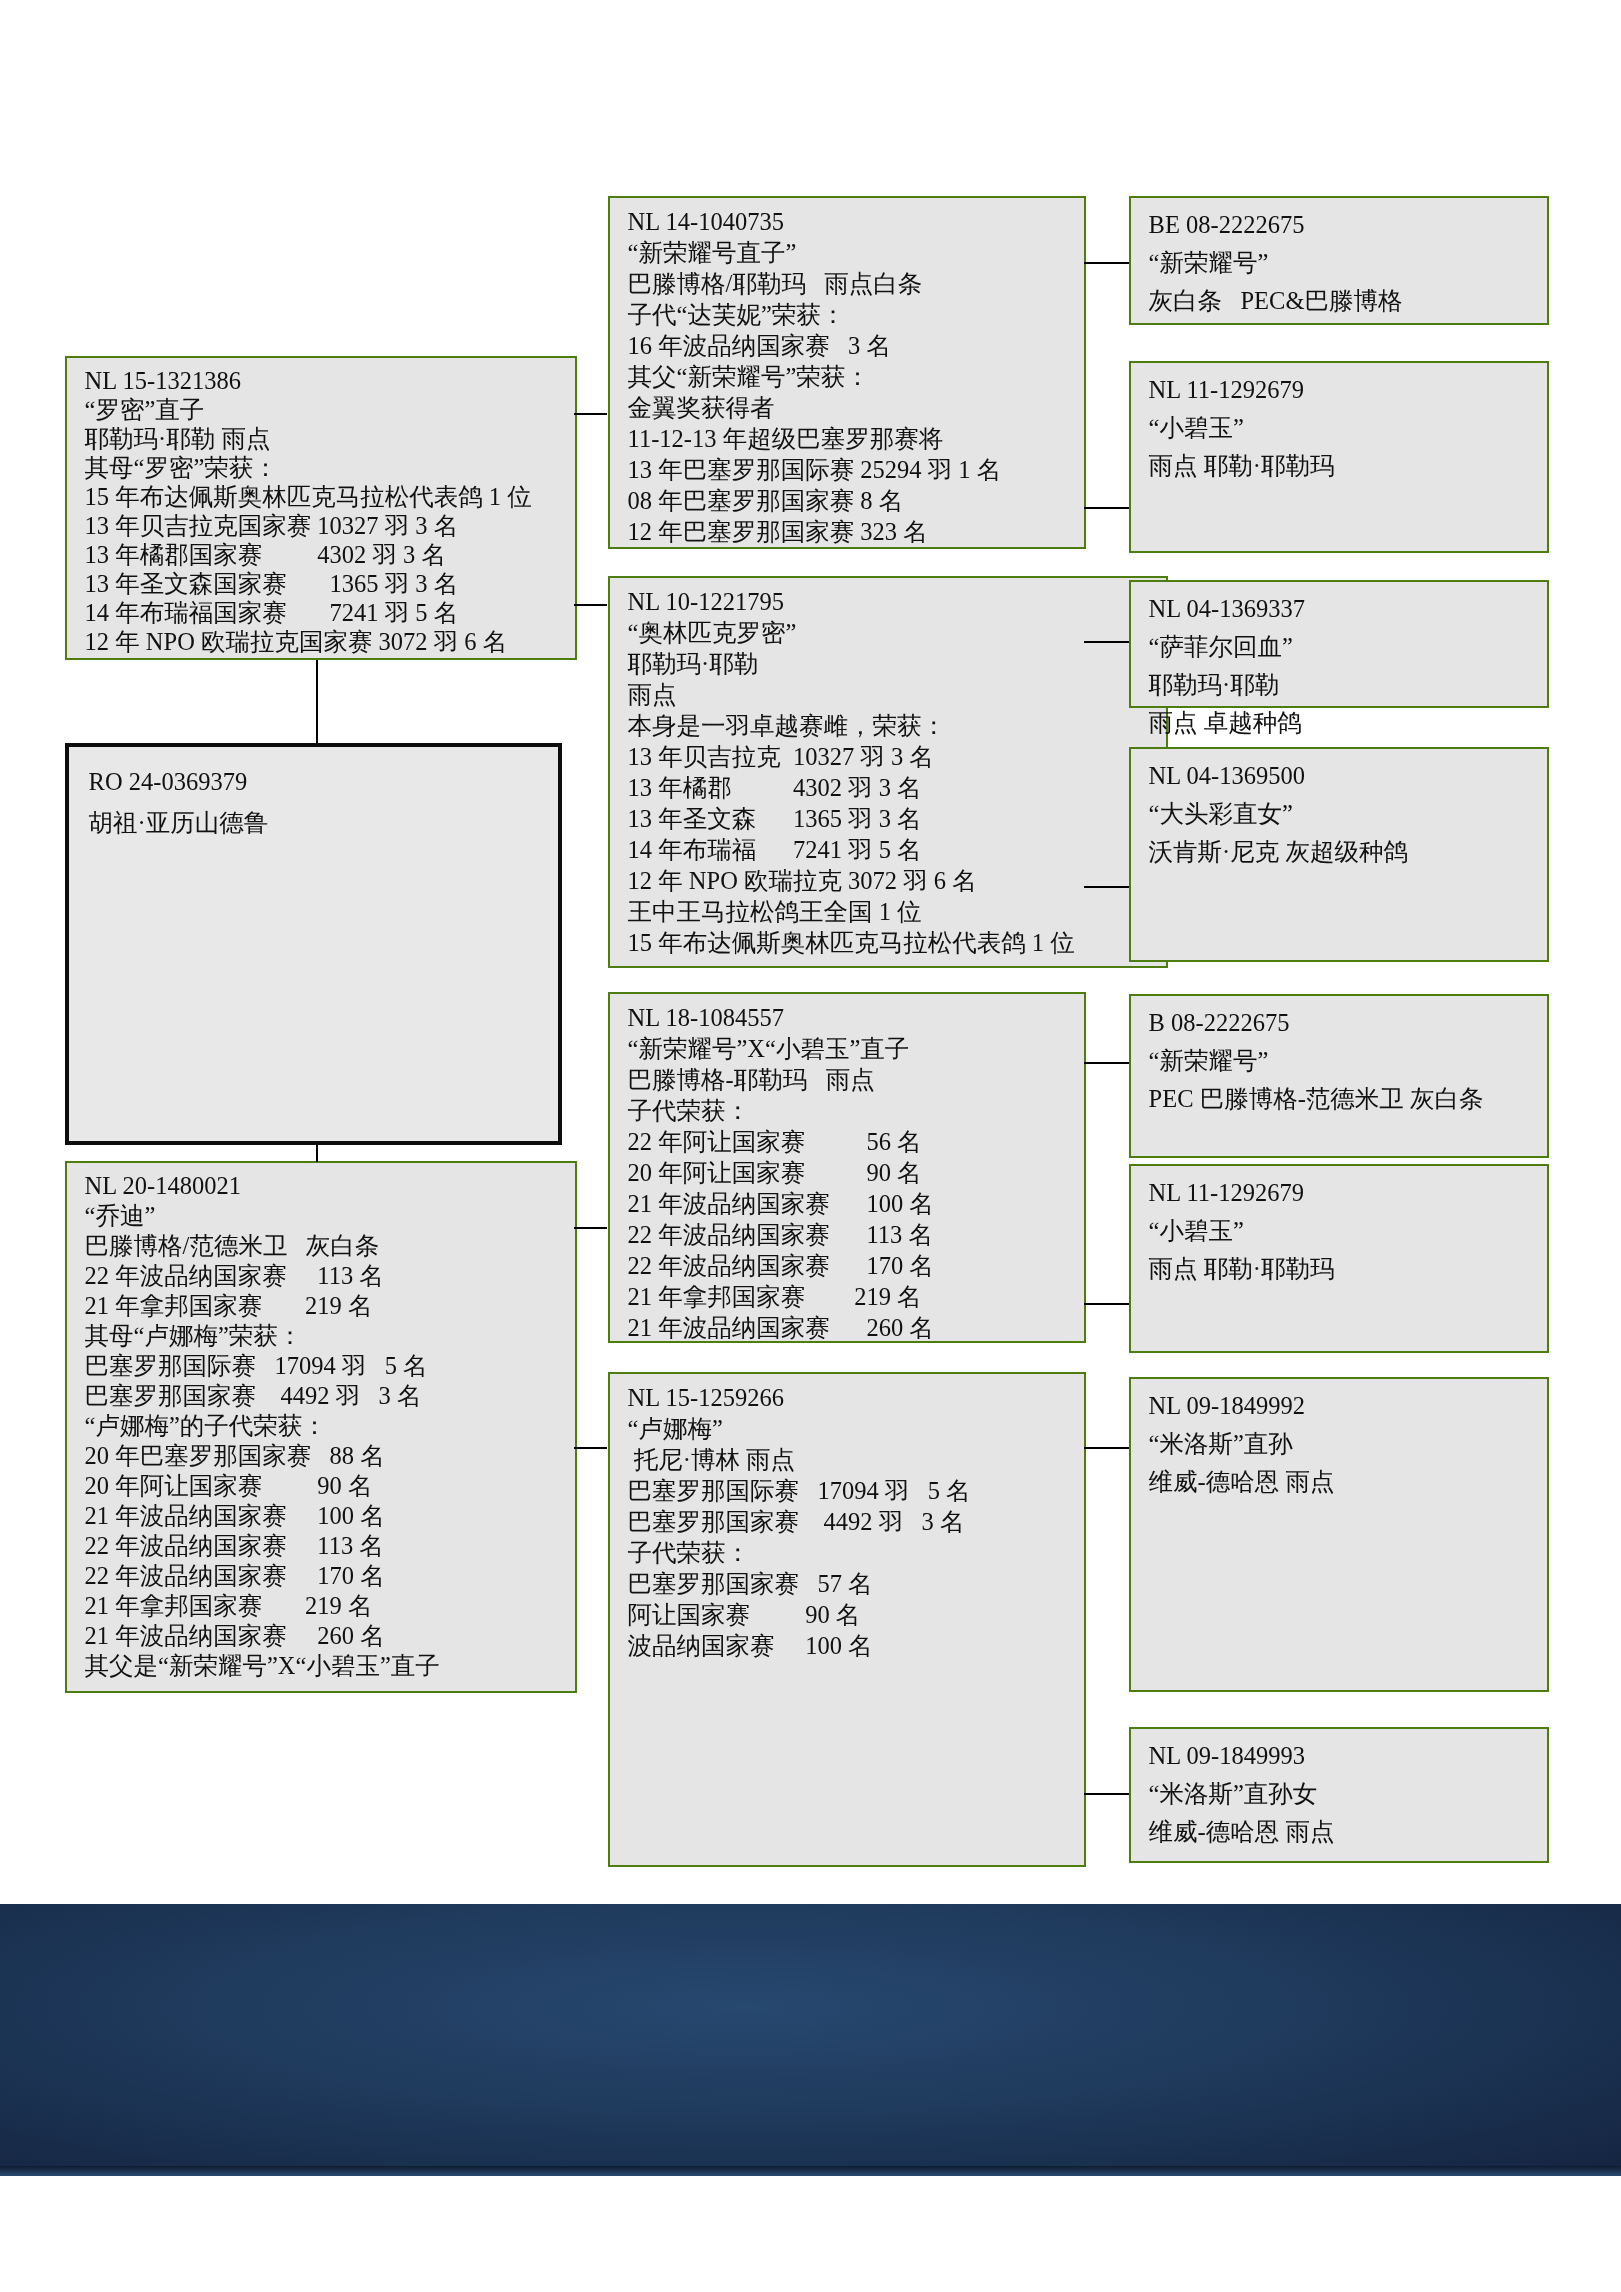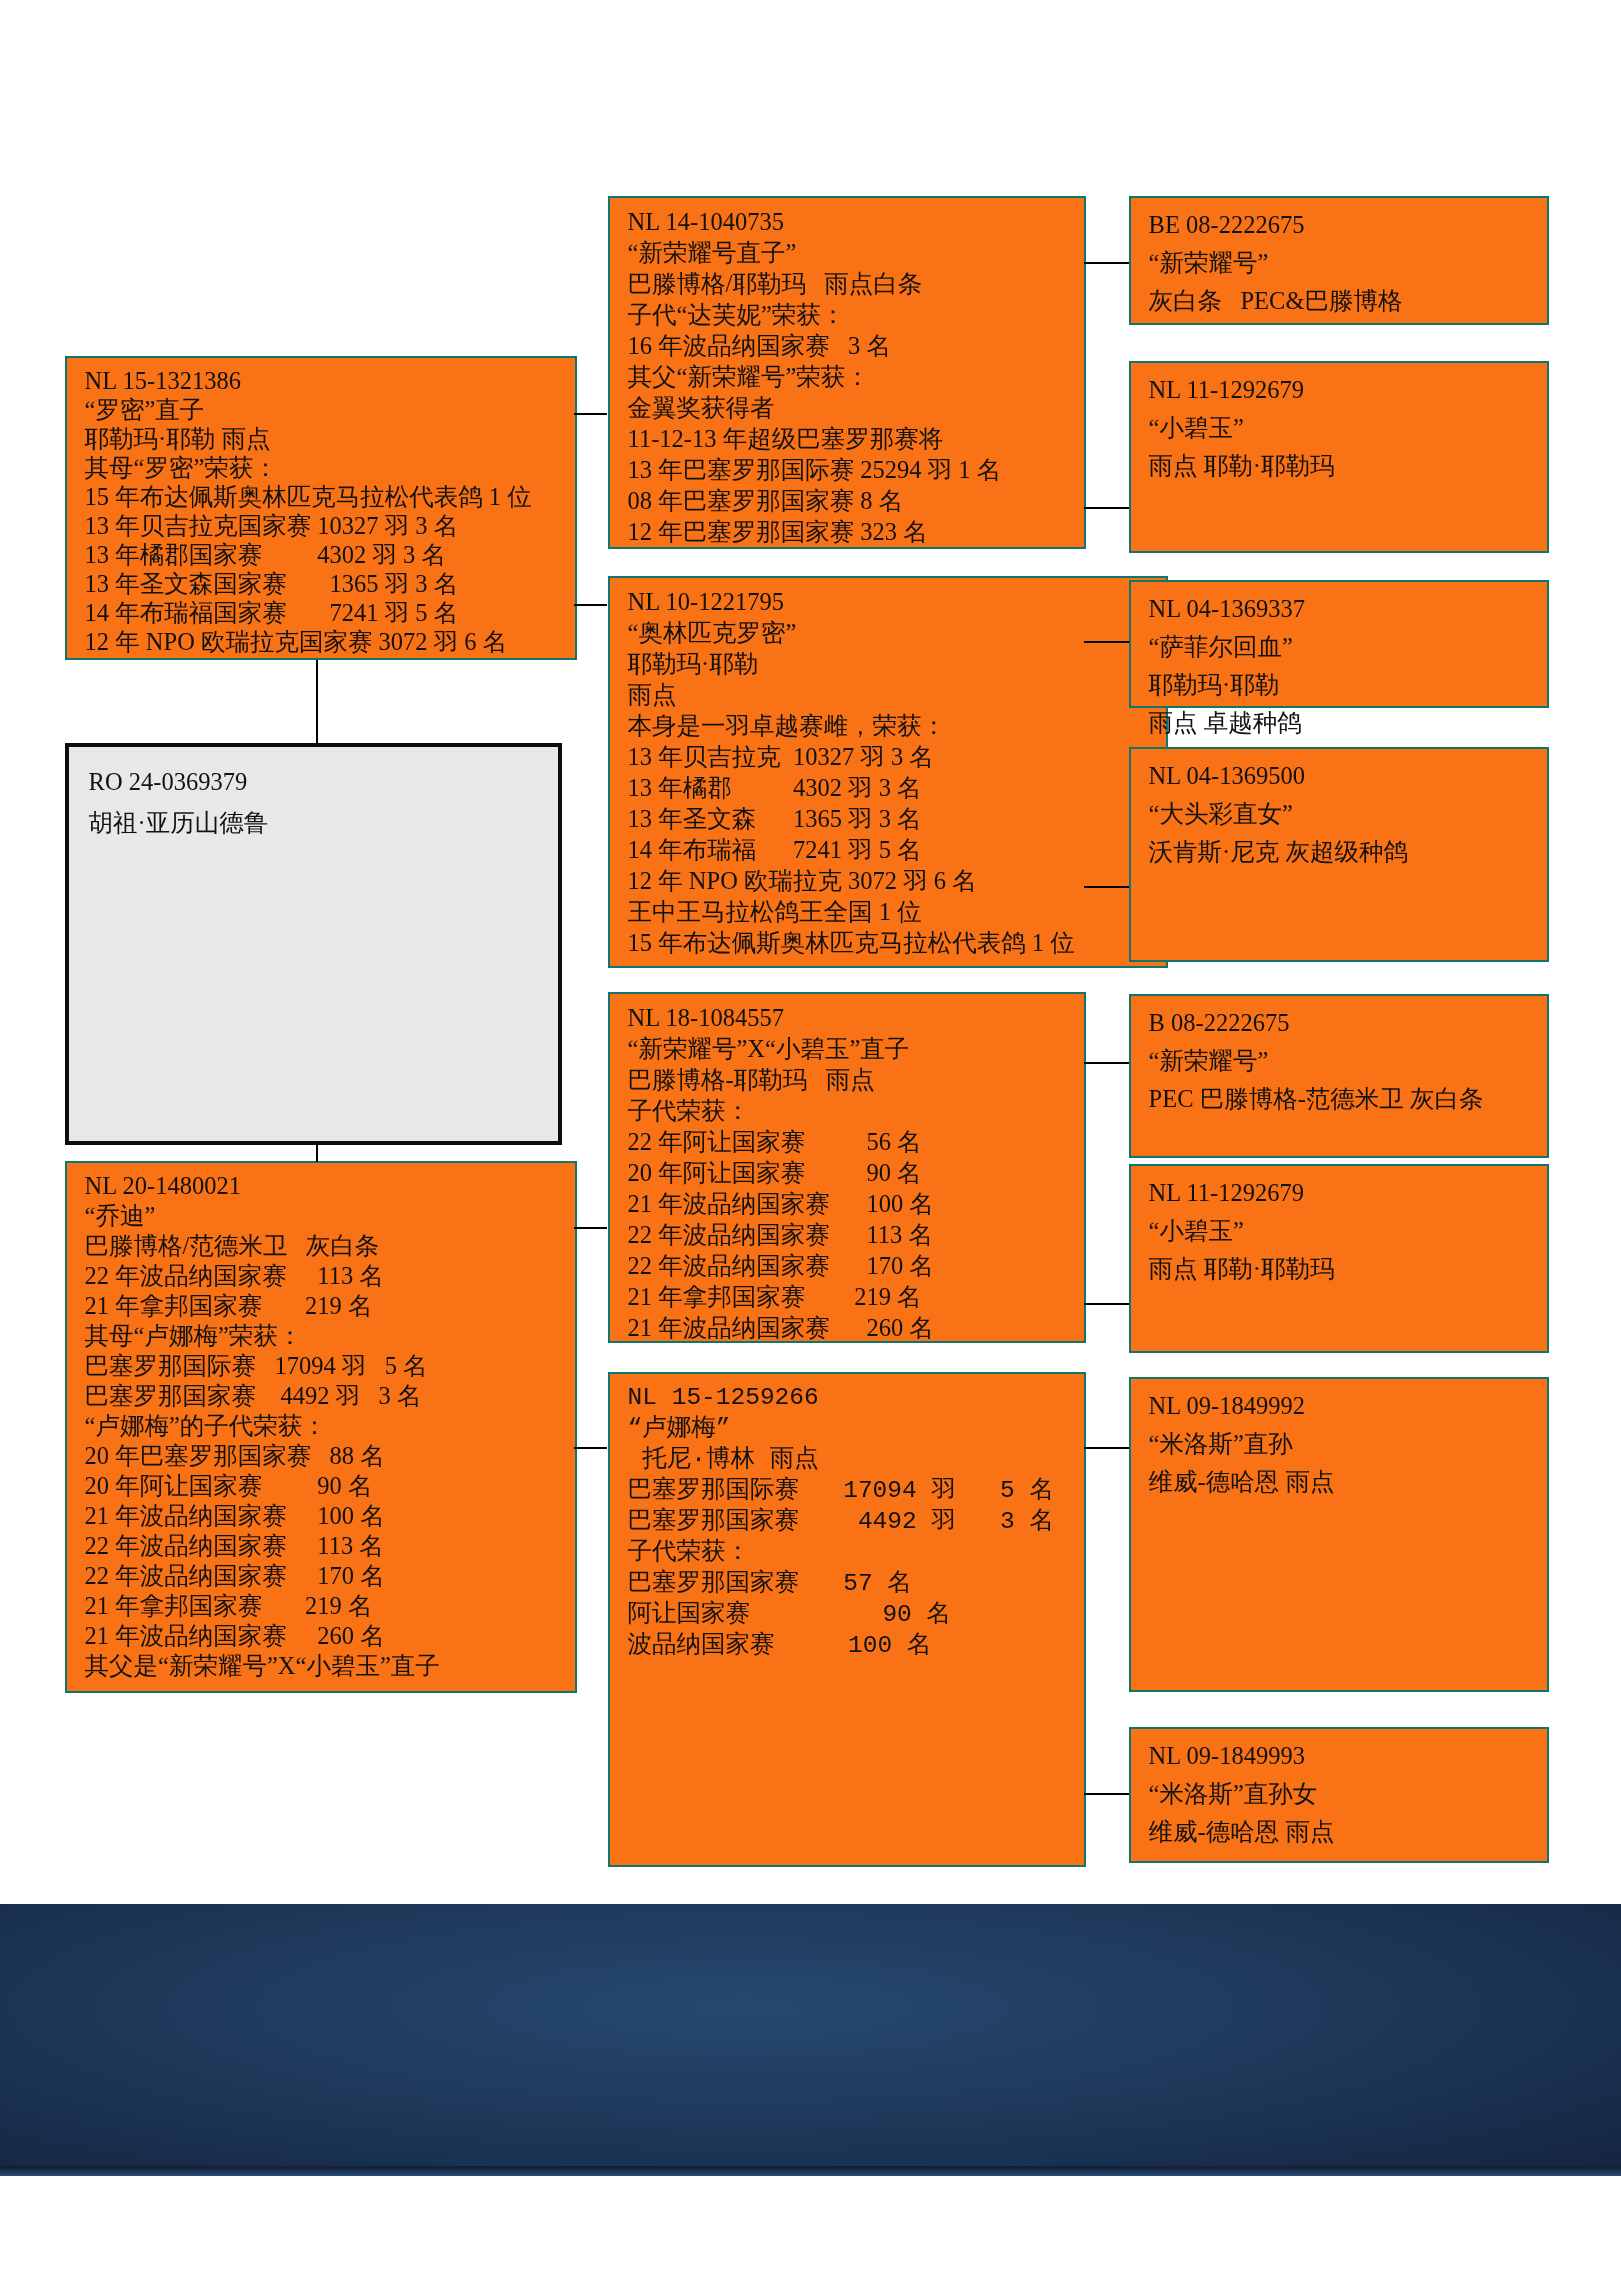--- a/index.html
+++ b/index.html
@@ -2,38 +2,38 @@
 <html><head>
 <meta charset="utf-8">
 <style>
   html,body{margin:0;padding:0;background:#888;}
   #page{
     position:relative;width:1621px;height:2293px;background:#ffffff;
     font-family:"Liberation Serif","DejaVu Serif",serif;color:#111;overflow:hidden;
   }
   
   .box{
-    position:absolute;background:#f97316;border:2px solid #0f766e;
+    position:absolute;background:#e5e5e5;border:2px solid #4d7c0f;
     padding:7.8px 9.8px 0 17.6px;font-size:24.5px;box-sizing:border-box;
   }
   .line{white-space:pre;}
   #box-father          {left:65px;  top:356px;  width:512px; height:304px;}
   #box-father .line    {line-height:29px;}
   #box-subject         {left:65px;  top:743px;  width:497px; height:402px;
                         border:4.9px solid #0d0d0d;background:#e8e8e8;padding:13.7px 9.8px 0 19.6px;}
   #box-subject .line   {line-height:41px;}
   #box-mother          {left:65px;  top:1161px; width:512px; height:532px;}
   #box-mother .line    {line-height:30px;}
   #box-gf1             {left:608px; top:196px;  width:478px; height:353px;}
   #box-gf1 .line       {line-height:31px;}
   #box-gm1             {left:608px; top:576px;  width:560px; height:392px;}
   #box-gm1 .line       {line-height:31px;}
   #box-gf2             {left:608px; top:992px; width:478px; height:351px;}
   #box-gf2 .line       {line-height:31px;}
-  #box-gm2             {left:608px; top:1372px; width:478px; height:495px;font-family:Liberation Mono, monospace;}
+  #box-gm2             {left:608px; top:1372px; width:478px; height:495px;}
   #box-gm2 .line       {line-height:31px;}
   .ggp{left:1129px;width:420px;padding-top:7.8px;}
   .ggp .line{line-height:38px;}
   #box-ggp1{top:196px; height:129px;}
   #box-ggp2{top:361px; height:192px;}
   #box-ggp3{top:580px; height:128px;}
   #box-ggp4{top:747px; height:215px;}
   #box-ggp5{top:994px;height:164px;}
   #box-ggp6{top:1164px;height:189px;}
   #box-ggp7{top:1377px;height:315px;}

